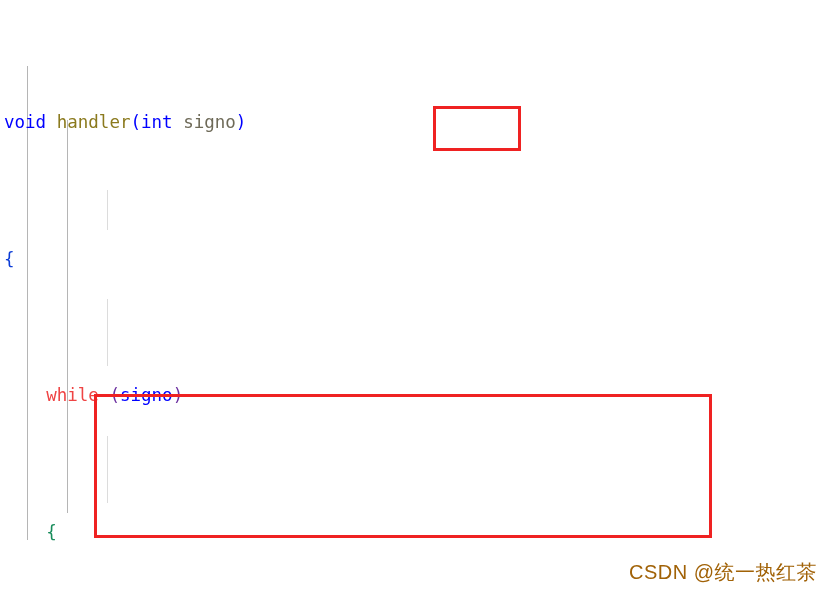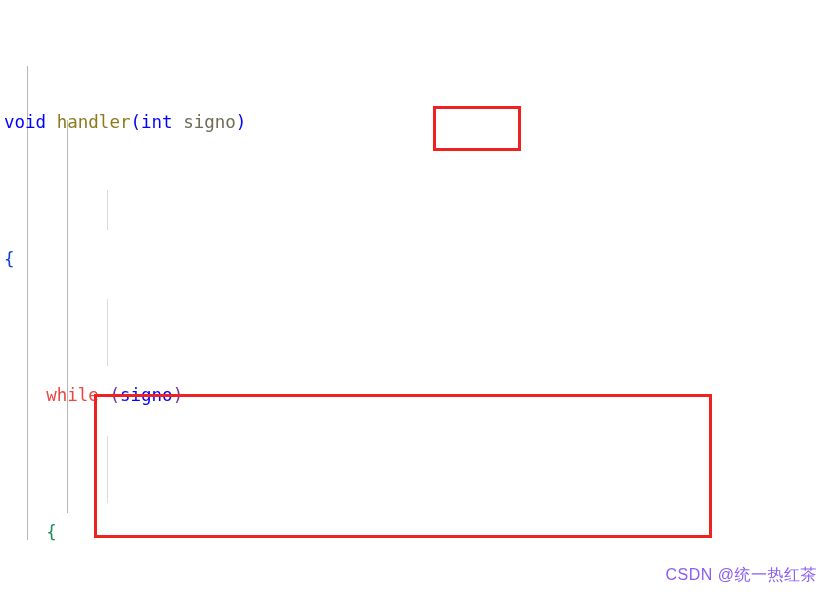--- a/index.html
+++ b/index.html
@@ -74,22 +74,22 @@
     background: transparent;
   }
   #redbox-wnohang { left: 433px; top: 106px; width: 88px; height: 45px; }
   #redbox-else    { left: 94px;  top: 394px; width: 618px; height: 144px; }
 
   
   #watermark {
     position: absolute;
     right: 18px;
     bottom: 13px;
-    color: #8b5cf6;
-    font-size: 16px;
+    color: #a16207;
+    font-size: 20px;
     font-family: "Liberation Sans", sans-serif;
     letter-spacing: 0.5px;
     z-index: 8;
     user-select: none;
   }
 </style>
 </head>
 <body>
 
 <div id="editor">

